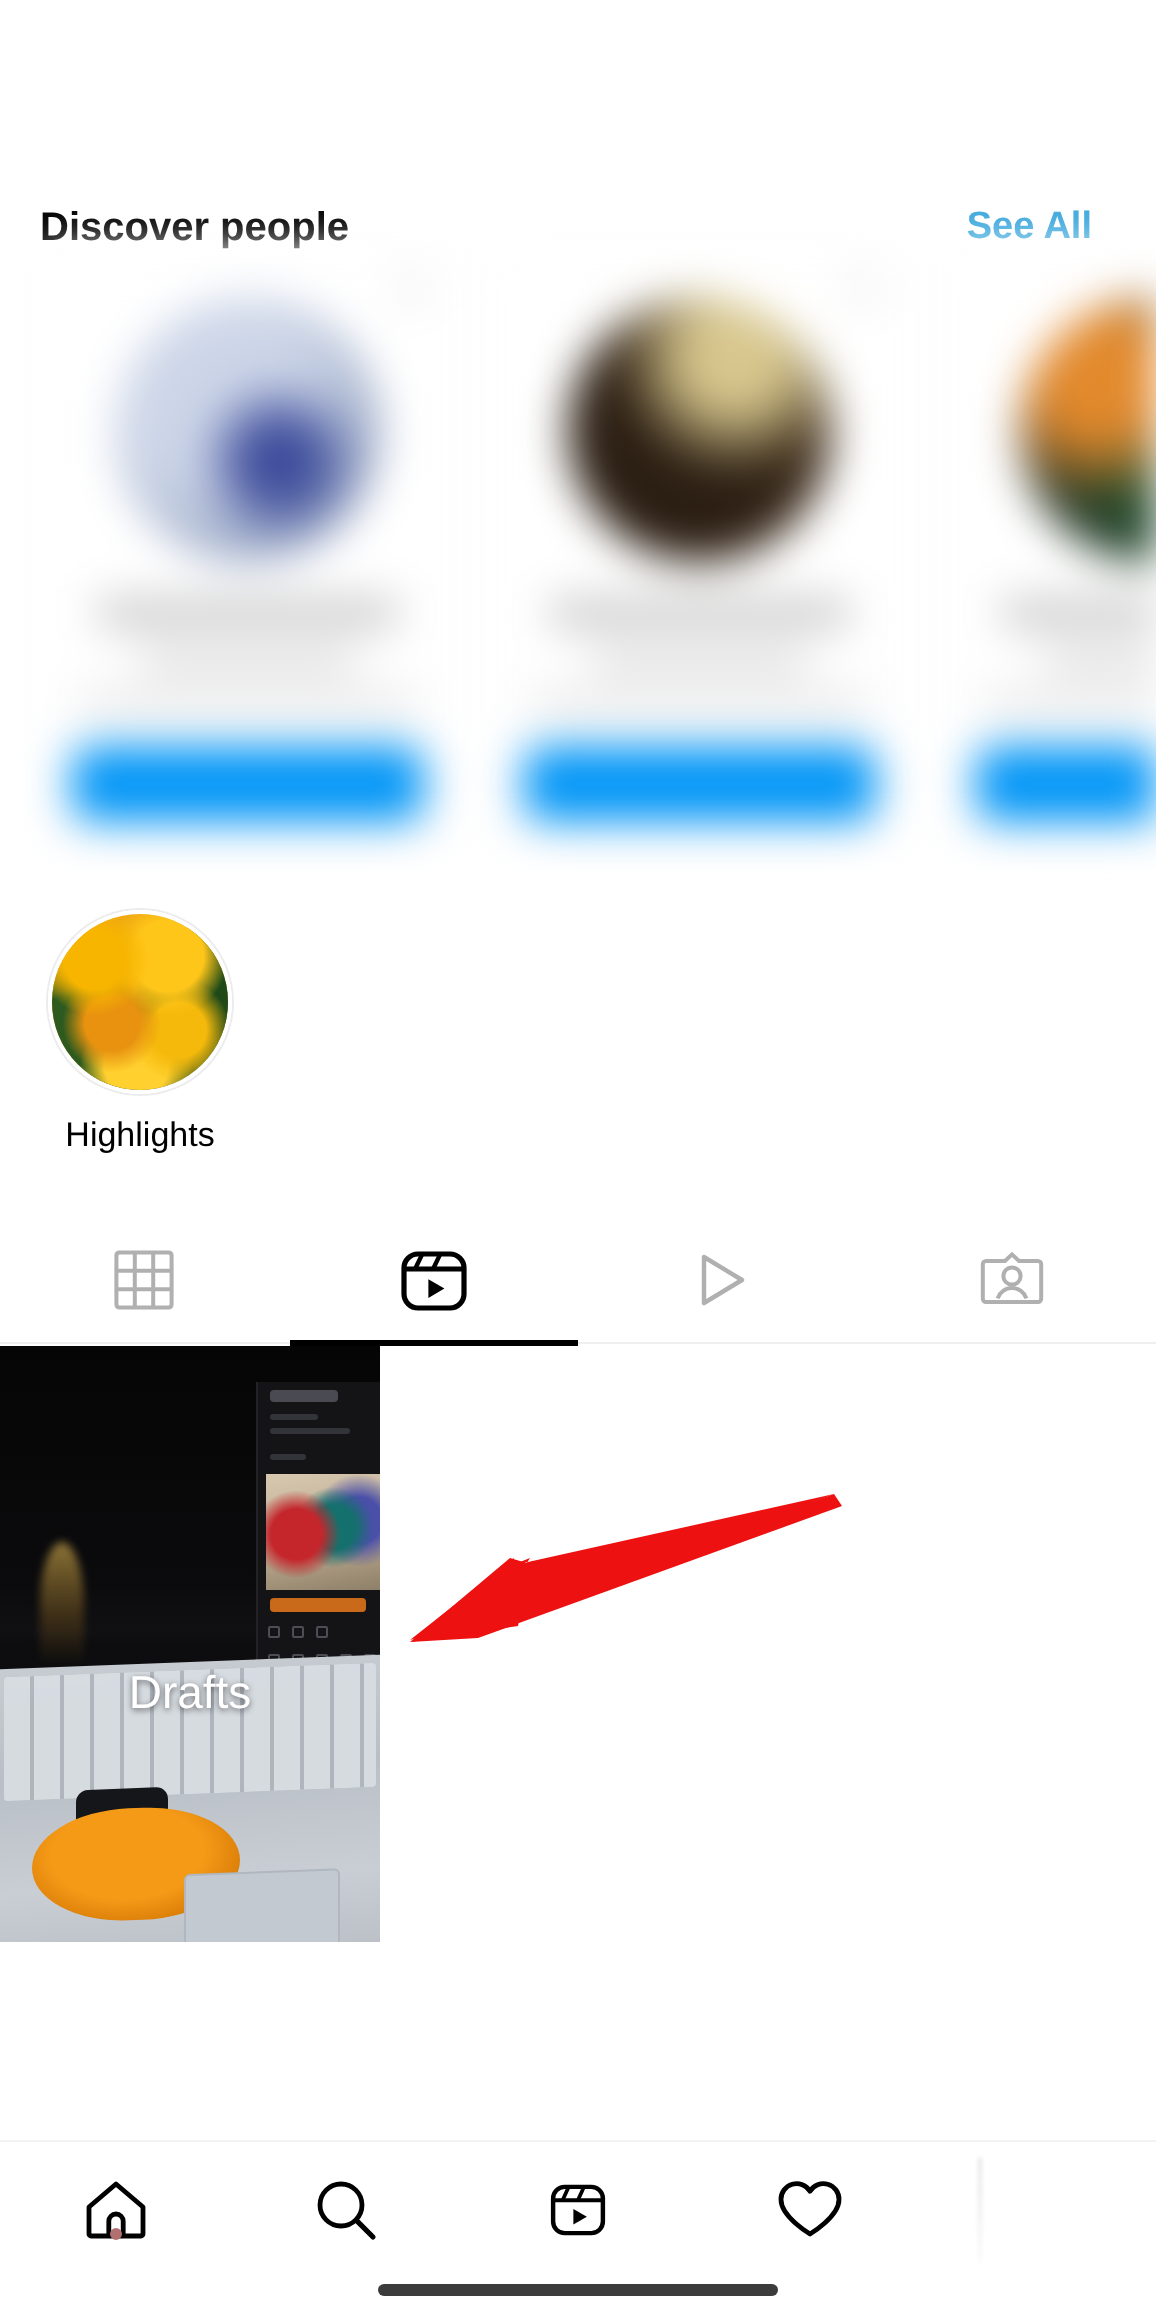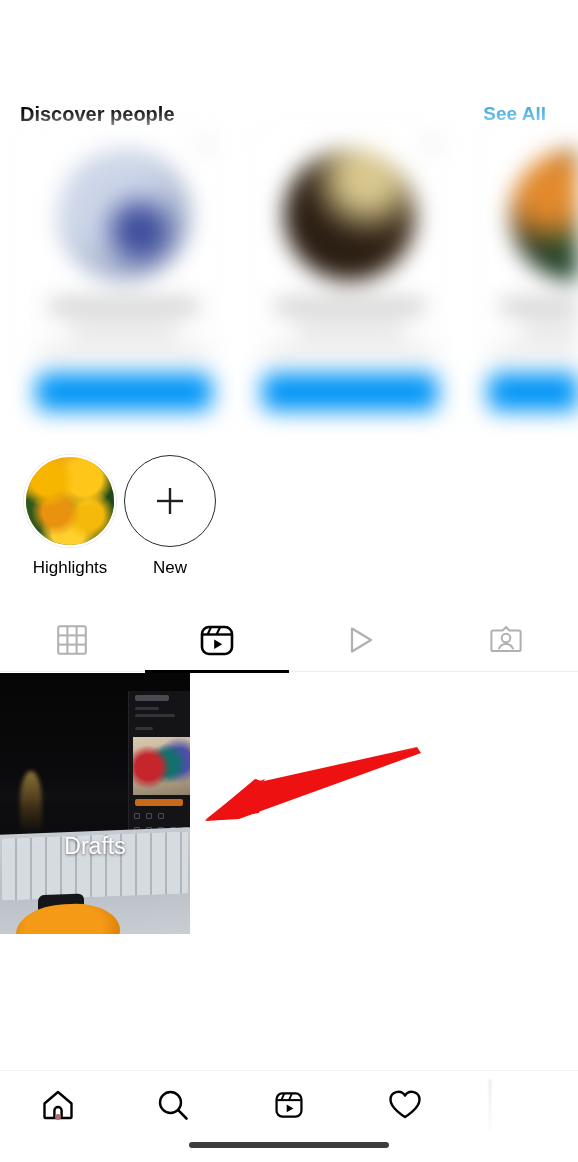--- a/index.html
+++ b/index.html
@@ -156,20 +156,21 @@
     border-radius: 9px;
   }
 
   
   .highlights-row {
     position: absolute;
     top: 455px; left: 0;
     width: 578px;
     height: 140px;
     display: flex;
+    gap: 20px;
     padding-left: 20px;
   }
   .hl-item {
     width: 100px;
     display: flex;
     flex-direction: column;
     align-items: center;
   }
   .hl-circle {
     width: 92px; height: 92px;
@@ -233,21 +234,21 @@
   .grid-area {
     position: absolute;
     top: 673px; left: 0;
     width: 578px;
     height: 340px;
   }
   .draft-cell {
     position: absolute;
     left: 0; top: 0;
     width: 190px;
-    height: 261px;
+    height: 298px;
     overflow: hidden;
     background: #0a0a0a;
   }
   .draft-photo {
     position: absolute; inset: 0;
     background:
       linear-gradient(180deg, #050505 0%, #0b0b0d 40%, #101013 48%, #0d0d0f 50%, #0a0a0c 100%);
   }
   
   .scr-post {
@@ -457,29 +458,20 @@
       <div class="dp-follow"></div>
     </div>
   </div>
 
   <div class="highlights-row">
     <div class="hl-item">
       <div class="hl-circle">
         <div class="hl-flowers"></div>
       </div>
       <span class="hl-label">Highlights</span>
-    </div>
-    <div class="hl-item">
-      <div class="hl-new-circle">
-        <svg width="42" height="42" viewBox="0 0 42 42">
-          <line x1="21" y1="8" x2="21" y2="34" stroke="#1f1f1f" stroke-width="2.4"></line>
-          <line x1="8" y1="21" x2="34" y2="21" stroke="#1f1f1f" stroke-width="2.4"></line>
-        </svg>
-      </div>
-      <span class="hl-label">New</span>
     </div>
   </div>
 
   <div class="tabs">
     <div class="tab">
       <svg width="30" height="30" viewBox="0 0 30 30">
         <rect x="1.2" y="1.2" width="27.6" height="27.6" rx="1.5" fill="none" stroke="#b0b0b0" stroke-width="2"></rect>
         <line x1="10.4" y1="1.2" x2="10.4" y2="28.8" stroke="#b0b0b0" stroke-width="2"></line>
         <line x1="19.6" y1="1.2" x2="19.6" y2="28.8" stroke="#b0b0b0" stroke-width="2"></line>
         <line x1="1.2" y1="10.4" x2="28.8" y2="10.4" stroke="#b0b0b0" stroke-width="2"></line>

